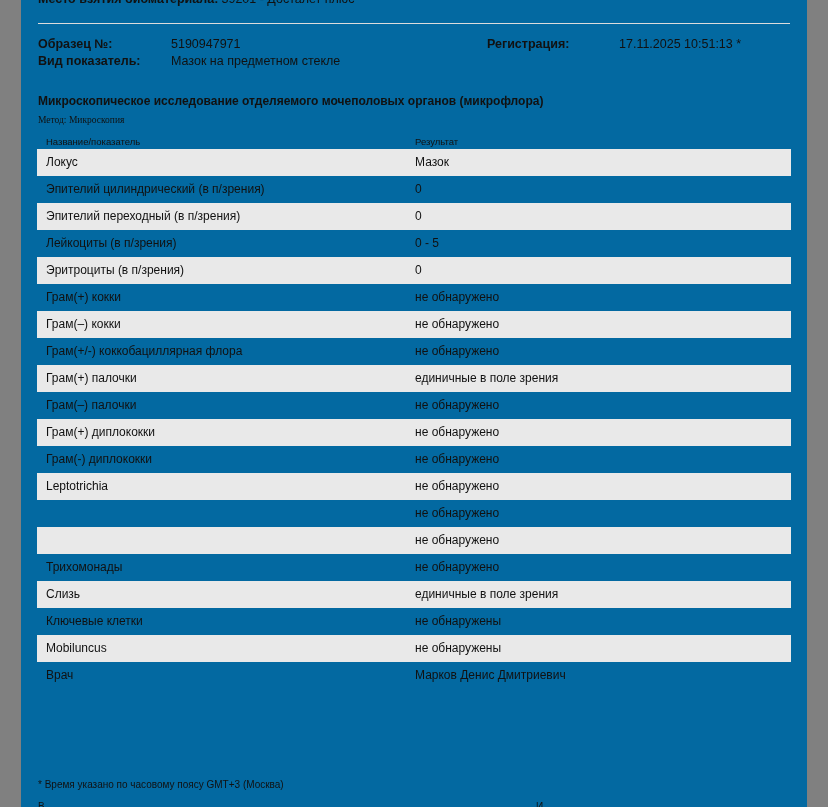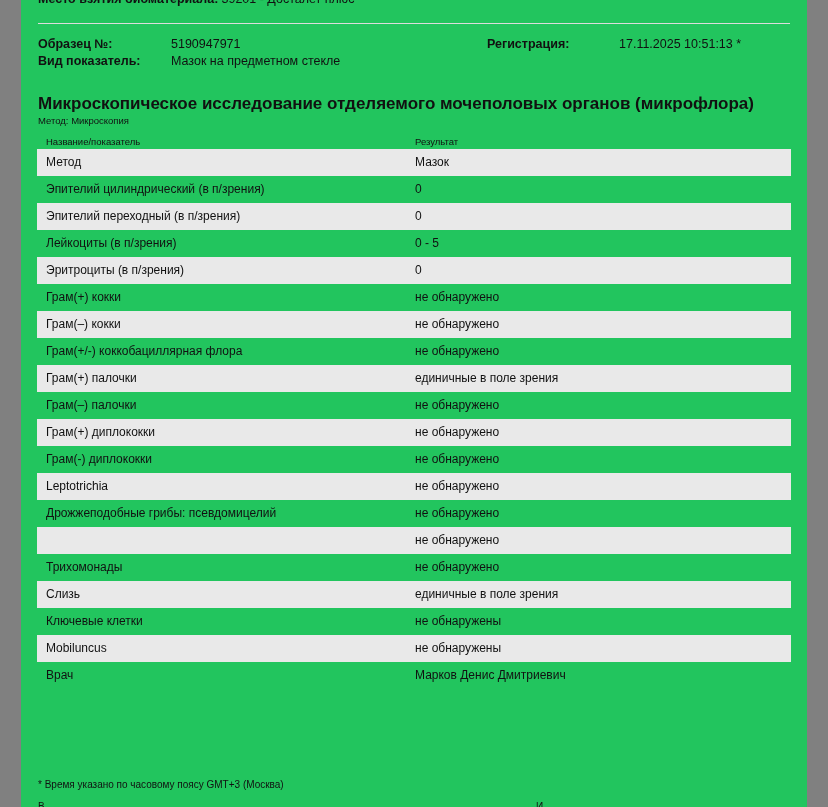--- a/index.html
+++ b/index.html
@@ -5,46 +5,46 @@
     html, body { margin: 0; padding: 0; }
     body {
       width: 828px; height: 807px; overflow: hidden;
       background: #808080;
       font-family: "Liberation Sans", sans-serif;
       color: #111;
       position: relative;
     }
     .page {
       position: absolute; left: 21px; top: 0; width: 786px; height: 807px;
-      background: #22c55e;
+      background: #0369a1;
       overflow: hidden;
     }
     .clipped-line {
       position: absolute; left: 17px; top: -8px;
       font-size: 12.5px; white-space: nowrap;
     }
     .clipped-line .lbl { font-weight: bold; display: inline-block; width: 180px; }
     .divider {
       position: absolute; left: 17px; right: 17px; top: 23px;
       border-top: 1px solid #dcdcdc;
     }
     .meta { position: absolute; top: 36px; font-size: 12.5px; }
     .meta .row { height: 17px; line-height: 17px; white-space: nowrap; }
     .meta .k { font-weight: bold; display: inline-block; }
     .meta-left { left: 17px; }
     .meta-left .k { width: 133px; }
     .meta-right { left: 466px; }
     .meta-right .k { width: 132px; }
     .section-title {
       position: absolute; left: 17px; top: 94px;
-      font-size: 17px; font-weight: bold; white-space: nowrap;
+      font-size: 12px; font-weight: bold; white-space: nowrap;
     }
     .method {
       position: absolute; left: 17px; top: 115px;
-      font-size: 9.5px; white-space: nowrap;
+      font-size: 9.5px; white-space: nowrap; font-family: Liberation Serif, serif;
     }
     .table {
       position: absolute; left: 16px; top: 134px; width: 754px;
     }
     .thead {
       height: 15px; line-height: 15px; font-size: 9.5px; font-weight: normal;
       position: relative;
     }
     .thead span { position: absolute; top: 0; }
     .trow {
@@ -93,21 +93,21 @@
   <div class="section-title">Микроскопическое исследование отделяемого мочеполовых органов (микрофлора)</div>
   <div class="method">Метод: Микроскопия</div>
 
   <div class="table">
     <div class="thead">
       <span class="c1">Название/показатель</span>
       <span class="c2">Результат</span>
     </div>
     <div id="tbody">
         <div class="trow">
-          <span class="c1">Метод</span>
+          <span class="c1">Локус</span>
           <span class="c2">Мазок</span>
         </div>
         <div class="trow">
           <span class="c1">Эпителий цилиндрический (в п/зрения)</span>
           <span class="c2">0</span>
         </div>
         <div class="trow">
           <span class="c1">Эпителий переходный (в п/зрения)</span>
           <span class="c2">0</span>
         </div>
@@ -145,21 +145,20 @@
         </div>
         <div class="trow">
           <span class="c1">Грам(-) диплококки</span>
           <span class="c2">не обнаружено</span>
         </div>
         <div class="trow">
           <span class="c1">Leptotrichia</span>
           <span class="c2">не обнаружено</span>
         </div>
         <div class="trow">
-          <span class="c1">Дрожжеподобные грибы: псевдомицелий</span>
           <span class="c2">не обнаружено</span>
         </div>
         <div class="trow">
           <span class="c2">не обнаружено</span>
         </div>
         <div class="trow">
           <span class="c1">Трихомонады</span>
           <span class="c2">не обнаружено</span>
         </div>
         <div class="trow">

